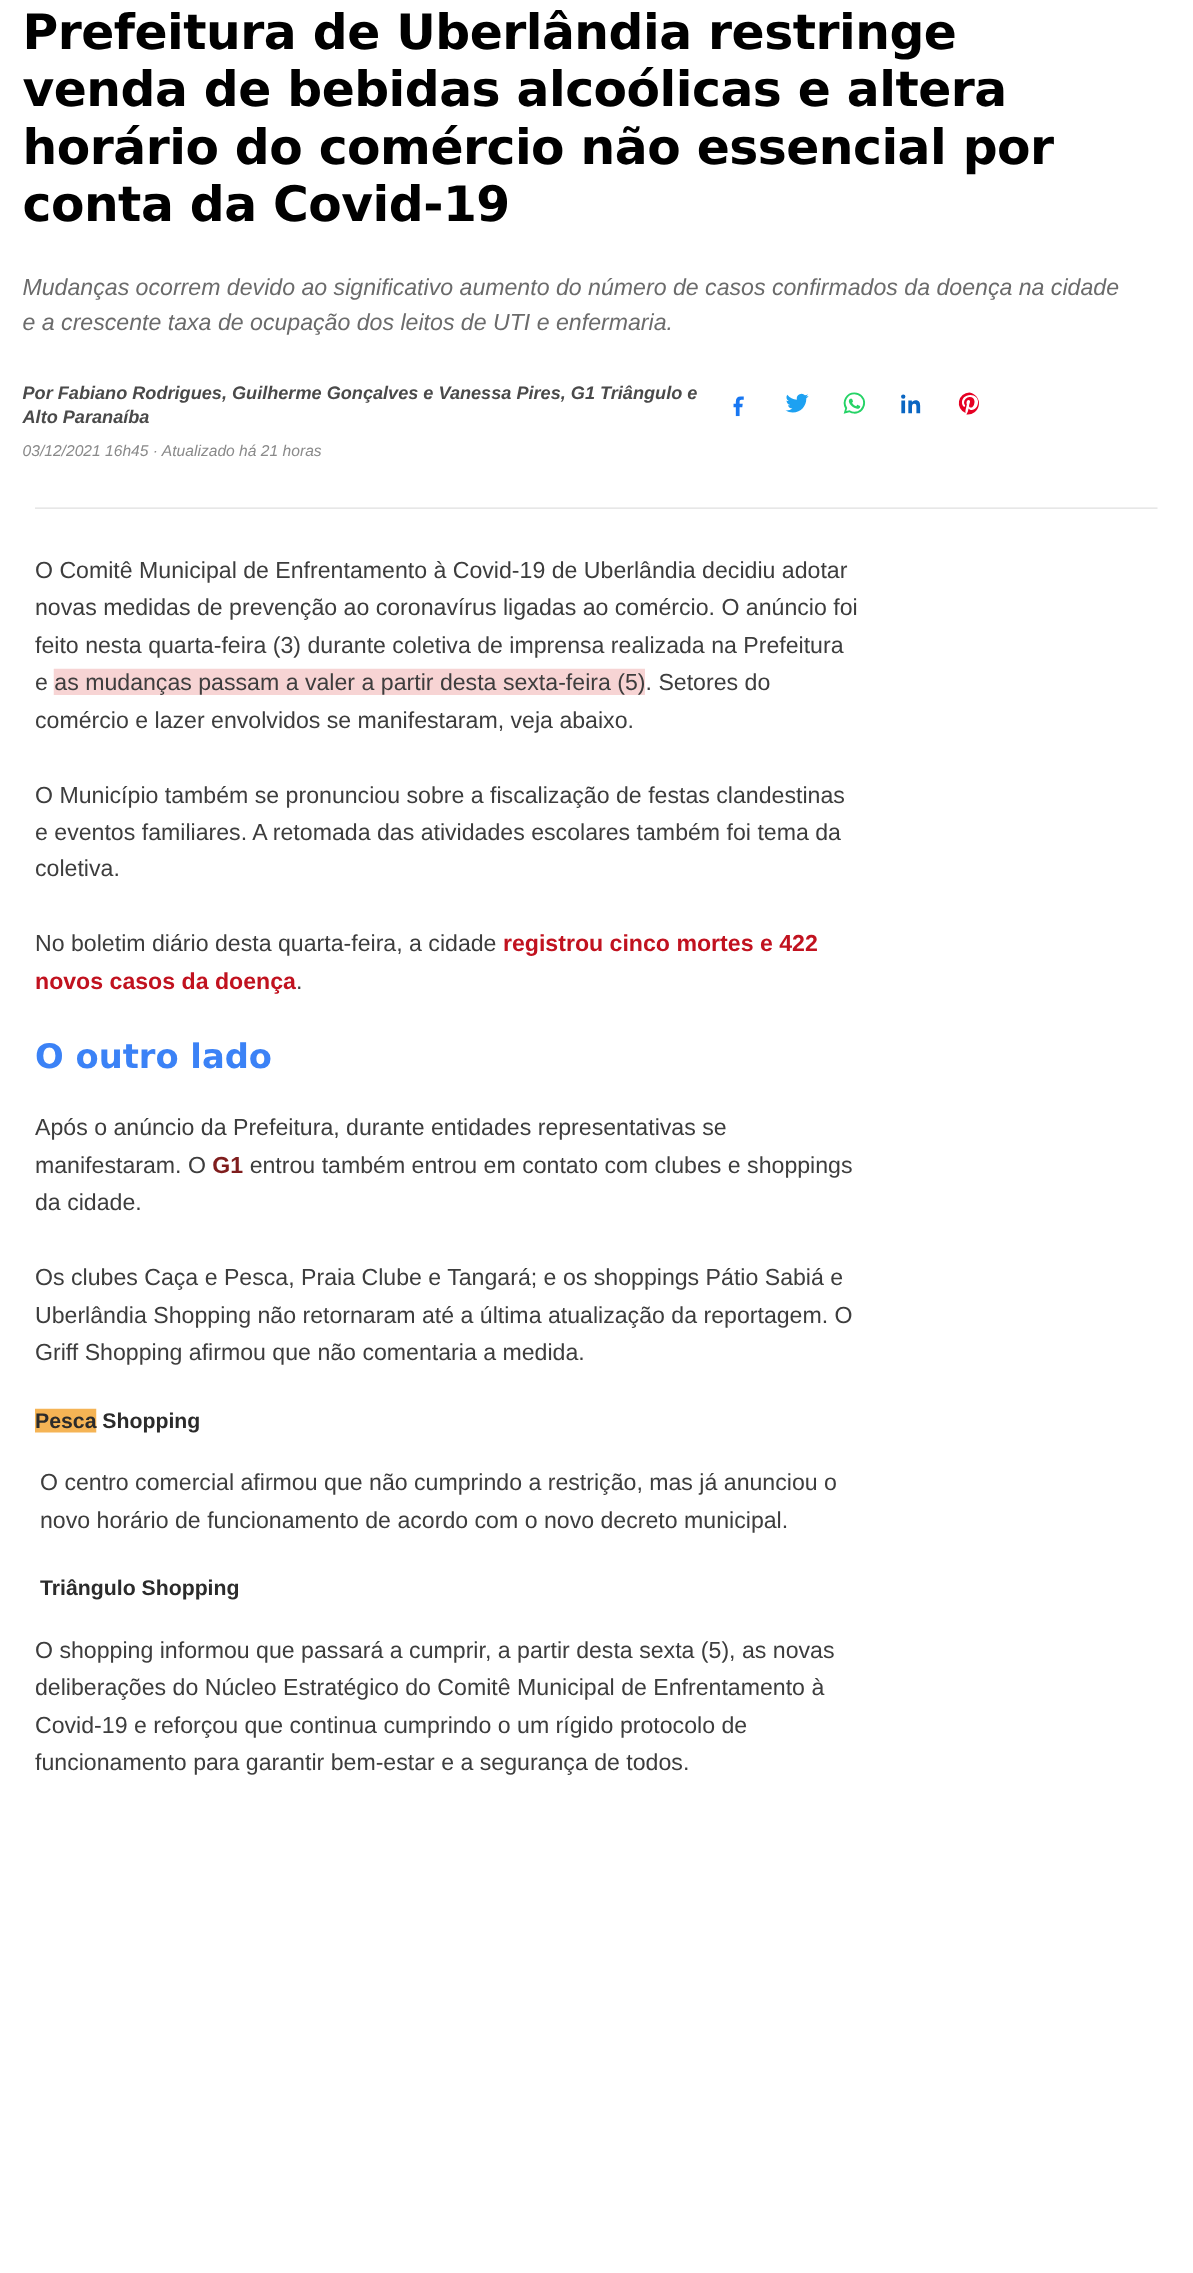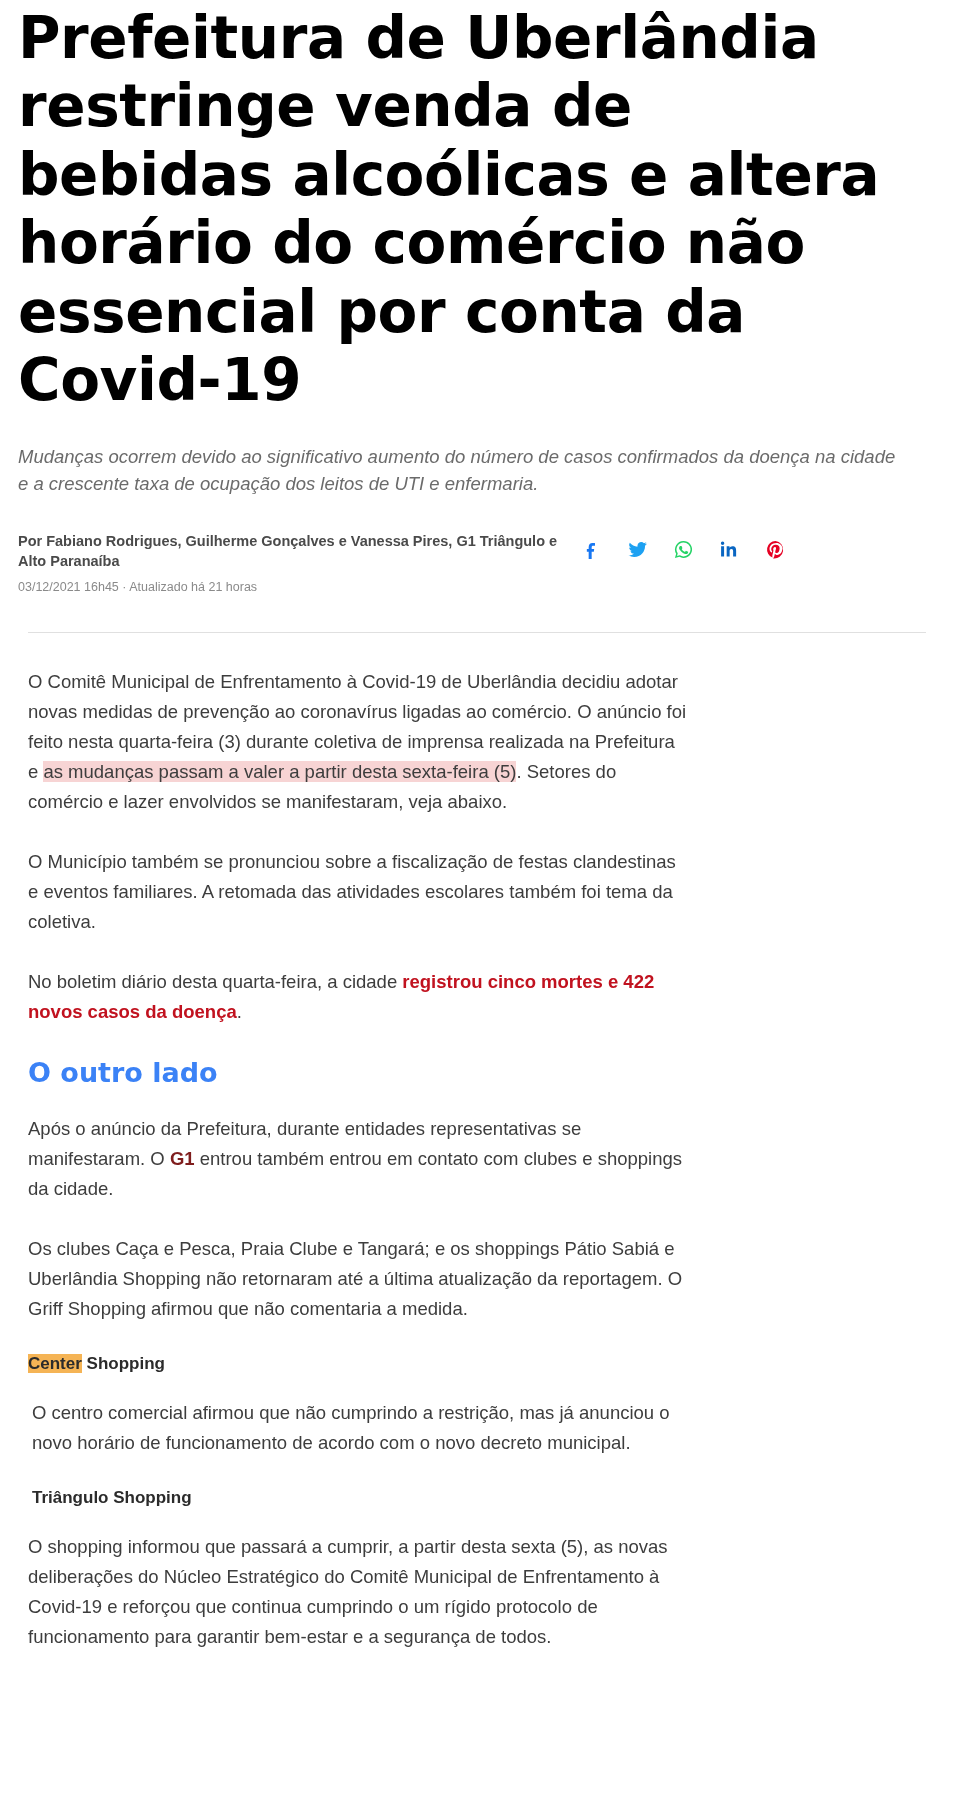--- a/index.html
+++ b/index.html
@@ -14,21 +14,21 @@
     -webkit-font-smoothing: antialiased;
   }
   .page {
     width: 954px;
     box-sizing: border-box;
     padding: 0 18px;
   }
   .headline {
     font-family: "DejaVu Sans", sans-serif;
     font-weight: bold;
-    font-size: 58px;
+    font-size: 39px;
     line-height: 1.18;
     color: #000000;
     letter-spacing: -0.4px;
     margin: 4px 0 0 0;
     max-width: 880px;
   }
   .subhead {
     font-size: 18.5px;
     line-height: 1.5;
     color: #6b6b6b;
@@ -37,20 +37,21 @@
     font-style: italic;
   }
   .meta-row {
     display: flex;
     align-items: flex-start;
     justify-content: space-between;
     margin-top: 34px;
   }
   .meta-left {
     max-width: 640px;
+    font-style: italic;
   }
   .byline {
     font-size: 14.5px;
     font-weight: bold;
     color: #4a4a4a;
     line-height: 1.35;
     max-width: 600px;
   }
   .timestamp {
     font-size: 12.5px;
@@ -179,21 +180,21 @@
 
     <h2 class="section">O outro lado</h2>
 
     <p class="body">
       <span>Após o anúncio da Prefeitura, durante entidades representativas se manifestaram. O </span><strong class="inline">G1</strong><span> entrou também entrou em contato com clubes e shoppings da cidade.</span>
     </p>
 
     <p class="body">Os clubes Caça e Pesca, Praia Clube e Tangará; e os shoppings Pátio Sabiá e Uberlândia Shopping não retornaram até a última atualização da reportagem. O Griff Shopping afirmou que não comentaria a medida.</p>
 
     <h3 class="subsection">
-      <span class="hl-orange">Center</span><span> Shopping</span>
+      <span class="hl-orange">Pesca</span><span> Shopping</span>
     </h3>
 
     <p class="body indent">O centro comercial afirmou que não cumprindo a restrição, mas já anunciou o novo horário de funcionamento de acordo com o novo decreto municipal.</p>
 
     <h3 class="subsection indent">Triângulo Shopping</h3>
 
     <p class="body">O shopping informou que passará a cumprir, a partir desta sexta (5), as novas deliberações do Núcleo Estratégico do Comitê Municipal de Enfrentamento à Covid-19 e reforçou que continua cumprindo o um rígido protocolo de funcionamento para garantir bem-estar e a segurança de todos.</p>
 
   </div>
 </div>

